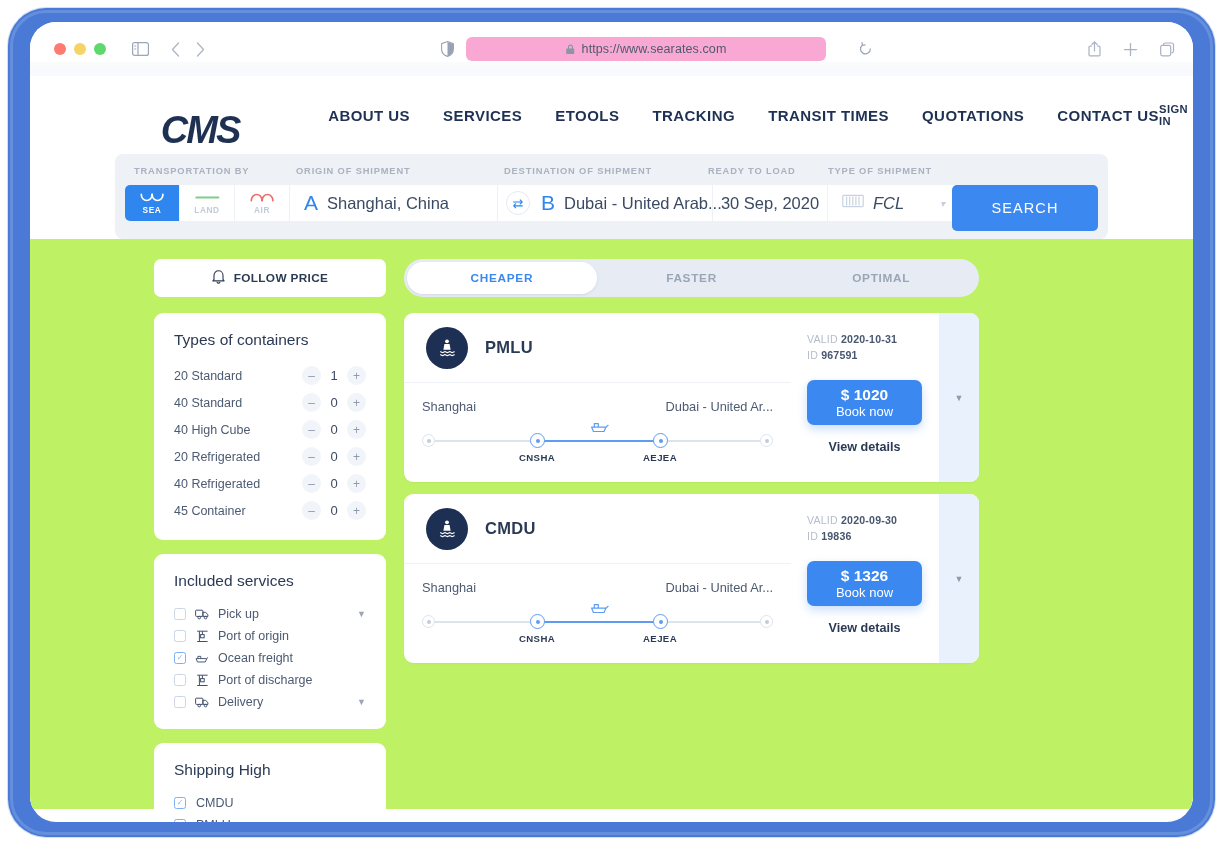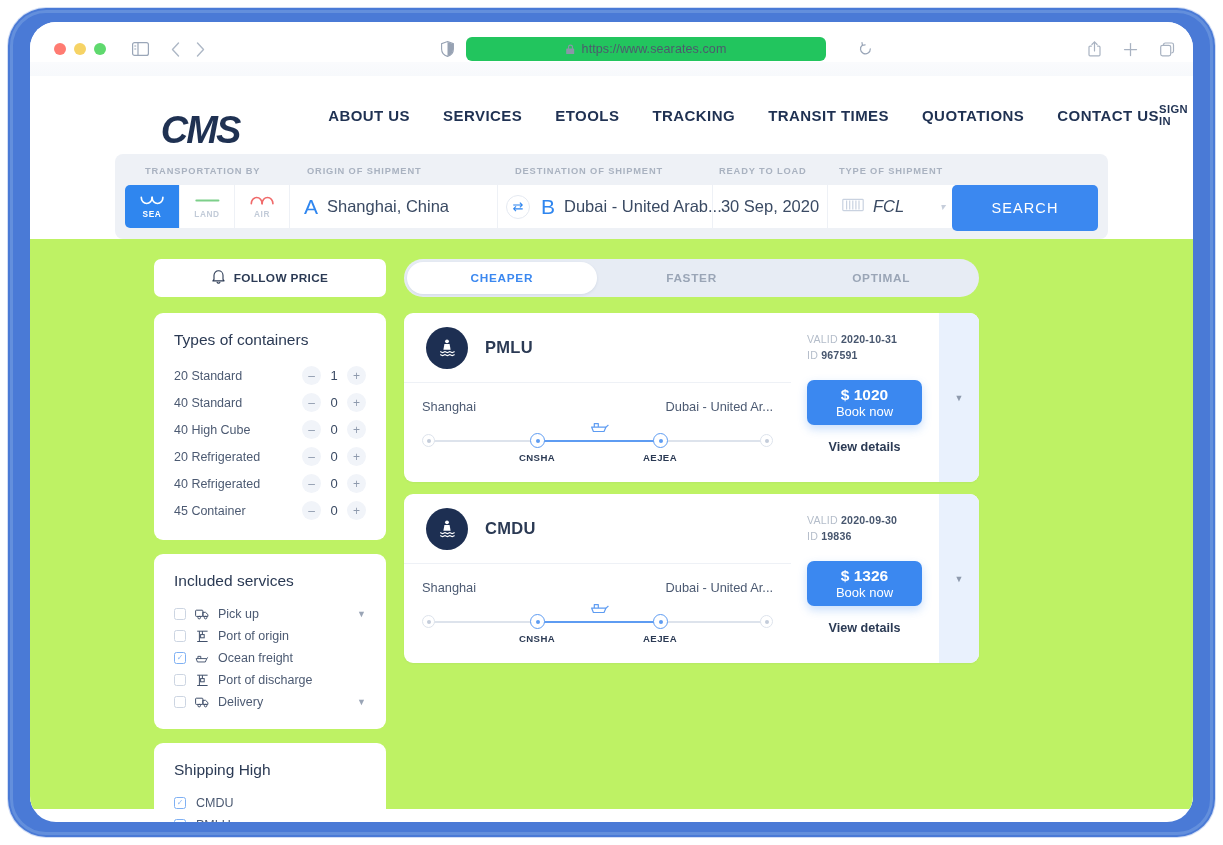--- a/index.html
+++ b/index.html
@@ -54,21 +54,21 @@
   .dot.r { background: #ff7b72; }
   .dot.y { background: #f6d365; }
   .dot.g { background: #5fd96e; }
   .sidebar-toggle { margin-left: 26px; color:#9aa6b8; display:flex; }
   .navarrows { display:flex; gap: 16px; margin-left: 22px; color:#aeb8c6; }
   .navarrows svg { display:block; }
   .shield { margin-left: 236px; color:#97a2b3; display:flex;}
   .urlbar {
     margin-left: 12px;
     width: 360px; height: 24px;
-    background: #22c55e;
+    background: #f9a8d4;
     border-radius: 6px;
     display: flex; align-items: center; justify-content: center;
     gap: 7px;
     position: relative;
   }
   .urlbar .u { font-size: 12.5px; color: #4d5a6d; letter-spacing:.1px;}
   .urlbar .lock { color:#8a96a8; display:flex; }
   .reload { position:absolute; right:-46px; color:#9aa6b8; display:flex;}
   .chrome-right { margin-left:auto; display:flex; gap:22px; color:#a8b2c1; align-items:center;}
   .chrome-right svg { display:block; }
@@ -105,28 +105,28 @@
 
   
   .searchwrap { background:#fff; padding: 0 0 0 0; }
   .searchbar {
     margin: 0 auto;
     width: 993px; height: 85px;
     background:#eef1f6;
     border-radius: 8px;
     position: relative;
   }
-  .sb-labels { position:absolute; top:12px; left:16px; right:0; height:16px; }
+  .sb-labels { position:absolute; top:12px; left:5px; right:0; height:16px; }
   .sb-labels span {
     position:absolute; font-size:9.3px; letter-spacing:.85px;
     color:#a9b2c0; font-weight:600; white-space:nowrap;
   }
   .sb-fields {
     position:absolute; top:31px; left:10px;
-    display:flex; height:43px;
+    display:flex; height:36px;
     background:#fff; border-radius:5px; overflow:hidden;text-align:center;
   }
   .mode {
     width:55px; display:flex; flex-direction:column;
     align-items:center; justify-content:center; gap:2px;
     border-right:1px solid #eef1f6; cursor:pointer;
   }
   .mode.active { background:#2f86ef; }
   .mode .glyph { height:12px; display:flex; align-items:center;}
   .mode .t { font-size:8.3px; letter-spacing:.6px; color:#c2cbd8; font-weight:600;}

